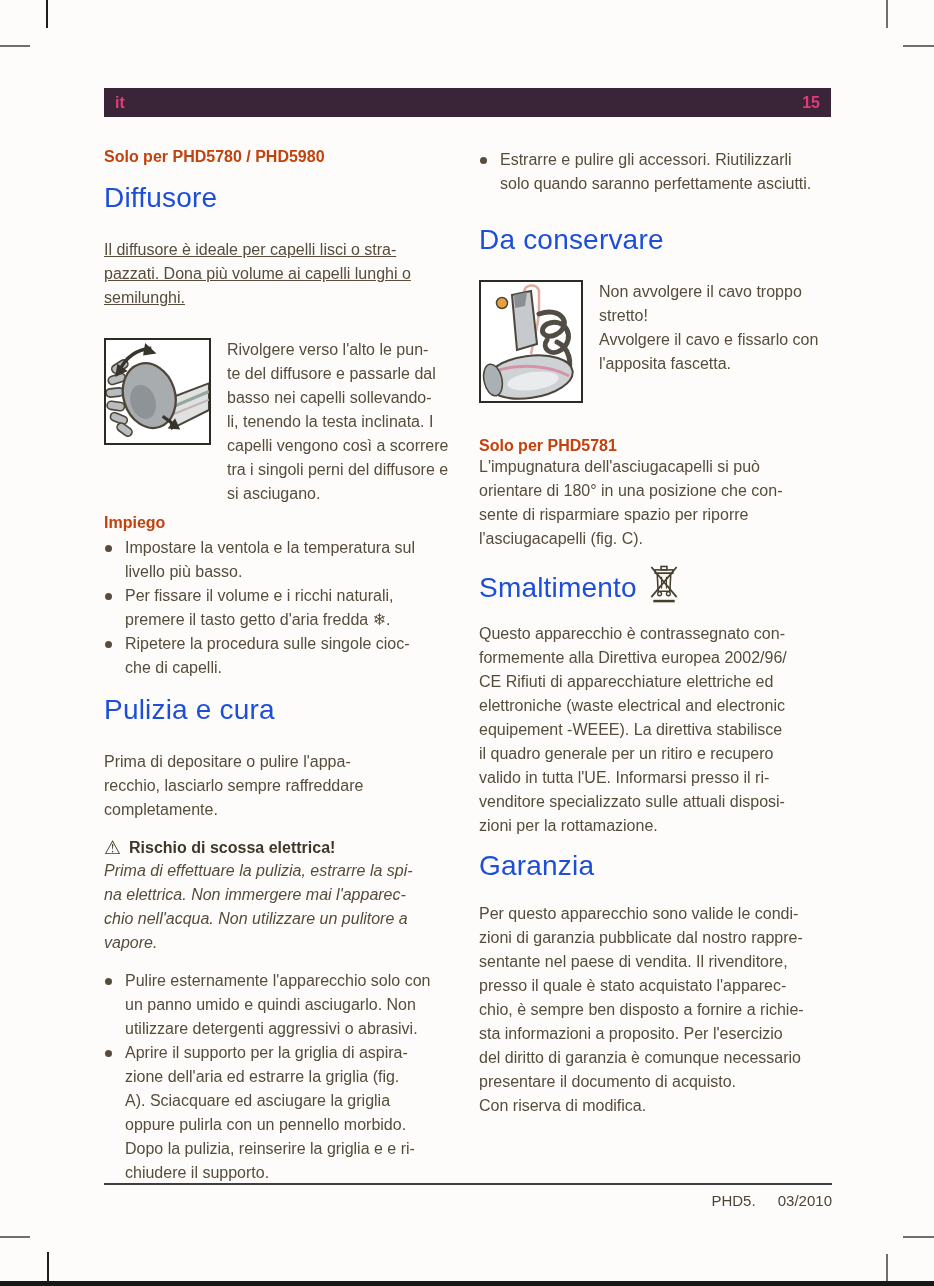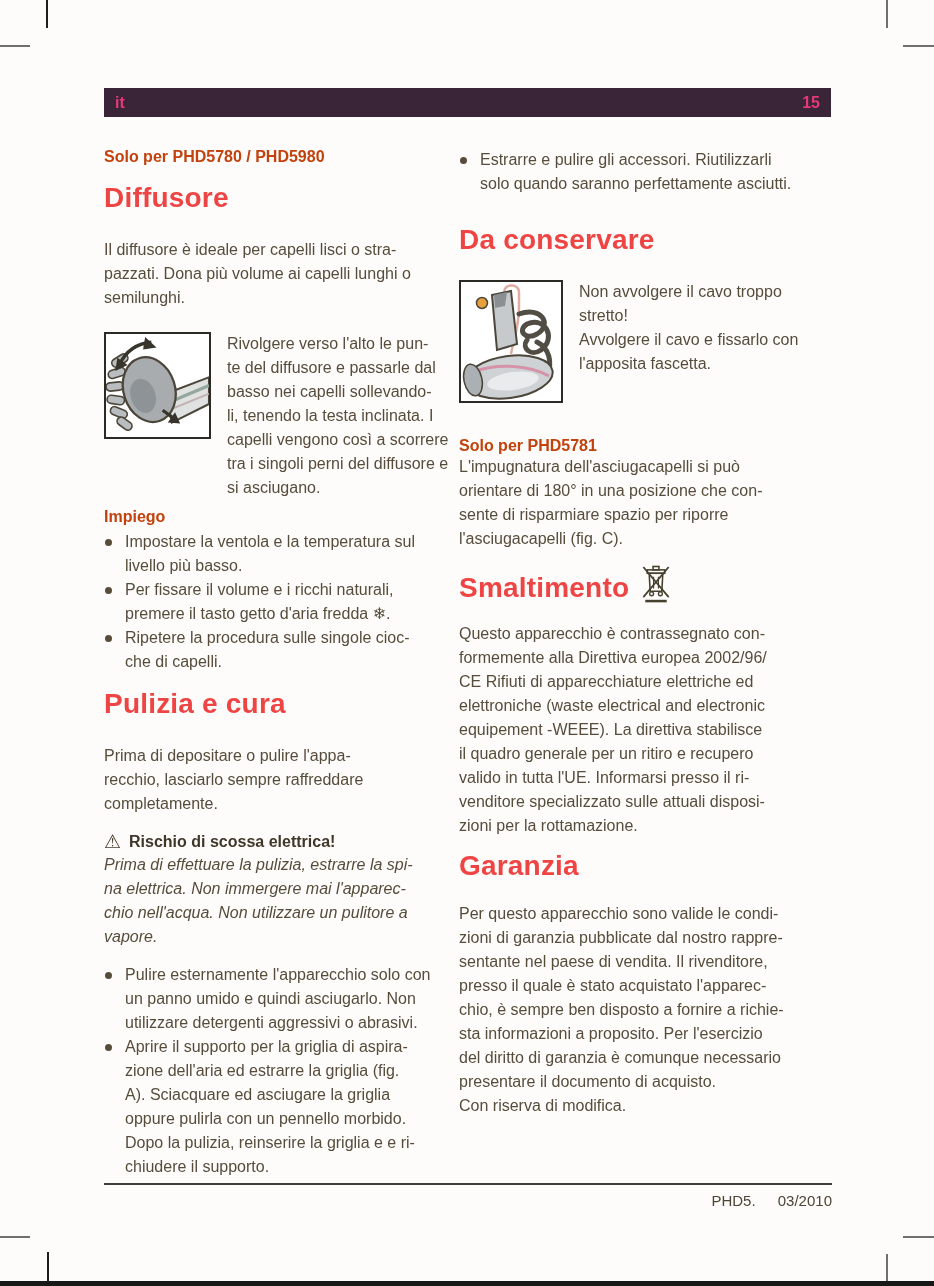--- a/index.html
+++ b/index.html
@@ -9,28 +9,28 @@
   .mark{position:absolute;background:#6f6f6f;}
   .mark.dark{background:#1e1e1e;}
   .bottom-edge{position:absolute;left:0;top:1281px;width:934px;height:5px;background:#181818;}
   
   .pagebar{position:absolute;left:104px;top:88px;width:727px;height:29px;background:#3a2438;
            display:flex;align-items:center;justify-content:space-between;padding:0 11px;box-sizing:border-box;}
   .pagebar span{font-size:16px;font-weight:bold;color:#e23a78;}
   
   .col{position:absolute;top:148px;}
   .col-left{left:104px;width:360px;}
-  .col-right{left:459px;width:355px;}
+  .col-right{left:479px;width:355px;}
   .kicker{font-size:16px;font-weight:bold;color:#c2410c;margin:0 0 16px;white-space:pre;}
   .kicker.tight{margin:0;}
-  h1{font-size:28px;font-weight:bold;color:#ef4444;margin:0 0 24px;letter-spacing:.2px;}
+  h1{font-size:28px;font-weight:normal;color:#1d4ed8;margin:0 0 24px;letter-spacing:.2px;}
   h1.with-icon{display:flex;align-items:flex-end;gap:12px;margin:0 0 18px;}
   .body{font-size:16px;line-height:24px;margin:0;white-space:pre;color:#574c3c;}
   .body.italic{font-style:italic;}
-  .mb22{margin-bottom:22px;} .mb14{margin-bottom:14px;} .mb12{margin-bottom:12px;}
+  .mb22{margin-bottom:28px;text-decoration:underline;} .mb14{margin-bottom:14px;} .mb12{margin-bottom:12px;}
   .media{display:flex;align-items:flex-start;gap:16px;margin:0 0 0;}
   .figure-frame{flex:none;border:2px solid #2b2b26;background:#ffffff;box-sizing:border-box;}
   .frame-diffuser{width:107px;height:107px;}
   .frame-dryer{width:104px;height:123px;}
   .subhead{font-size:16px;font-weight:bold;color:#c2410c;margin:8px 0 4px;}
   ul.bullets{list-style:none;margin:0;padding:0;}
   ul.bullets li{display:flex;margin:0;}
   .dot{flex:none;width:7px;height:7px;border-radius:50%;background:#574c3c;margin:9px 13px 0 1px;}
   .warnhead{display:flex;align-items:center;gap:8px;font-size:16px;font-weight:bold;color:#403729;margin:16px 0 2px;}
   .warn-icon{font-weight:normal;font-size:19px;line-height:1;color:#463b2b;}

